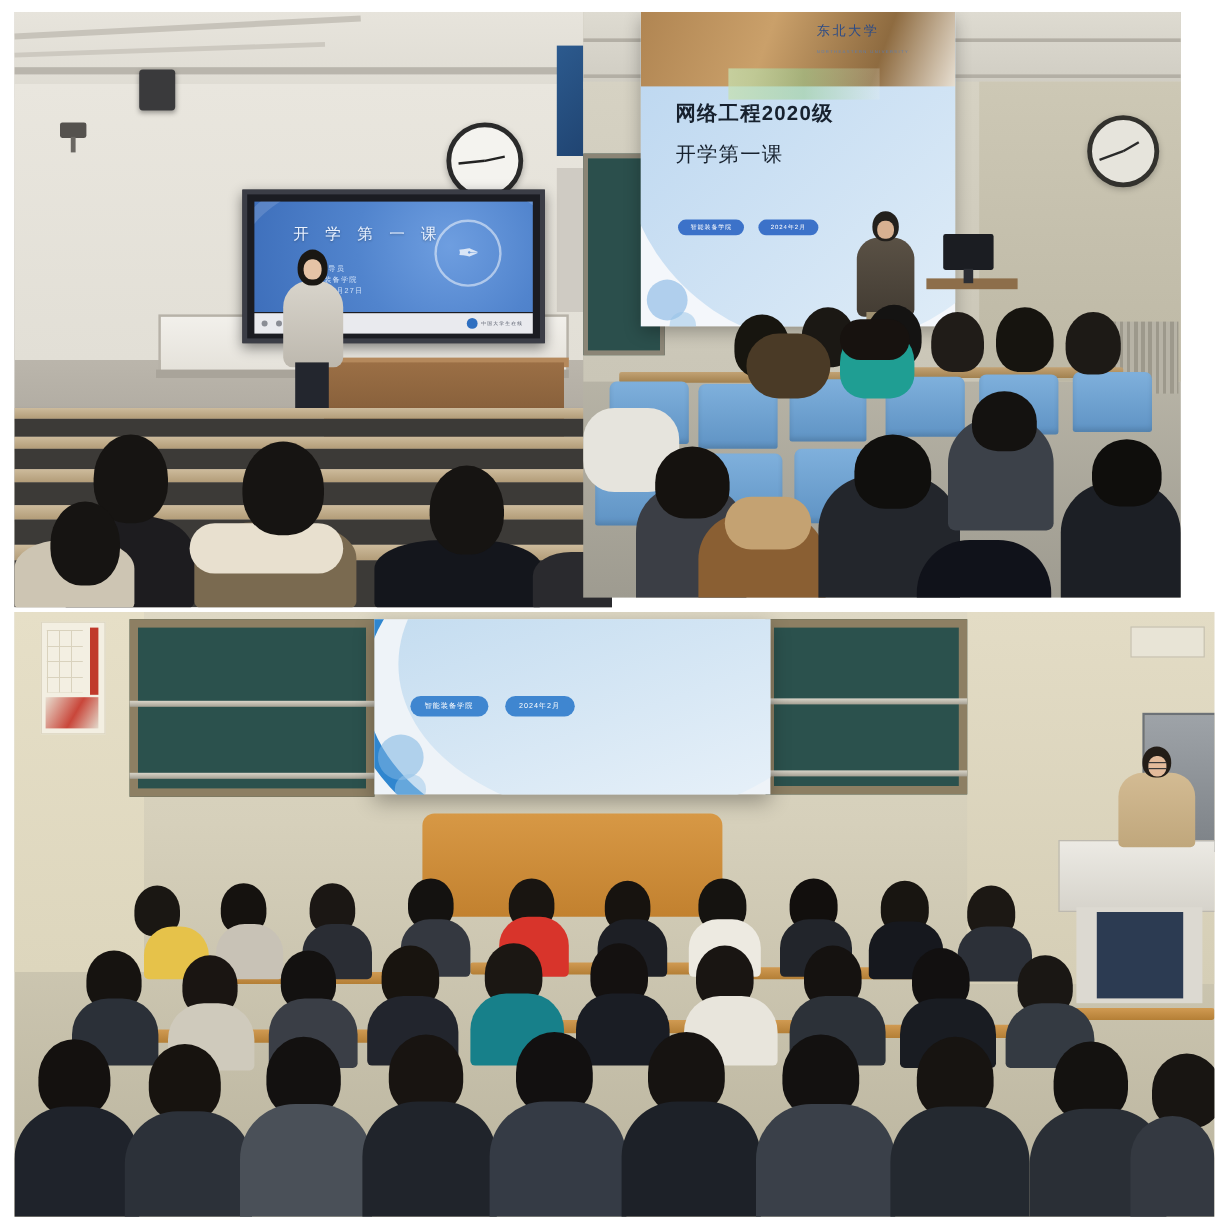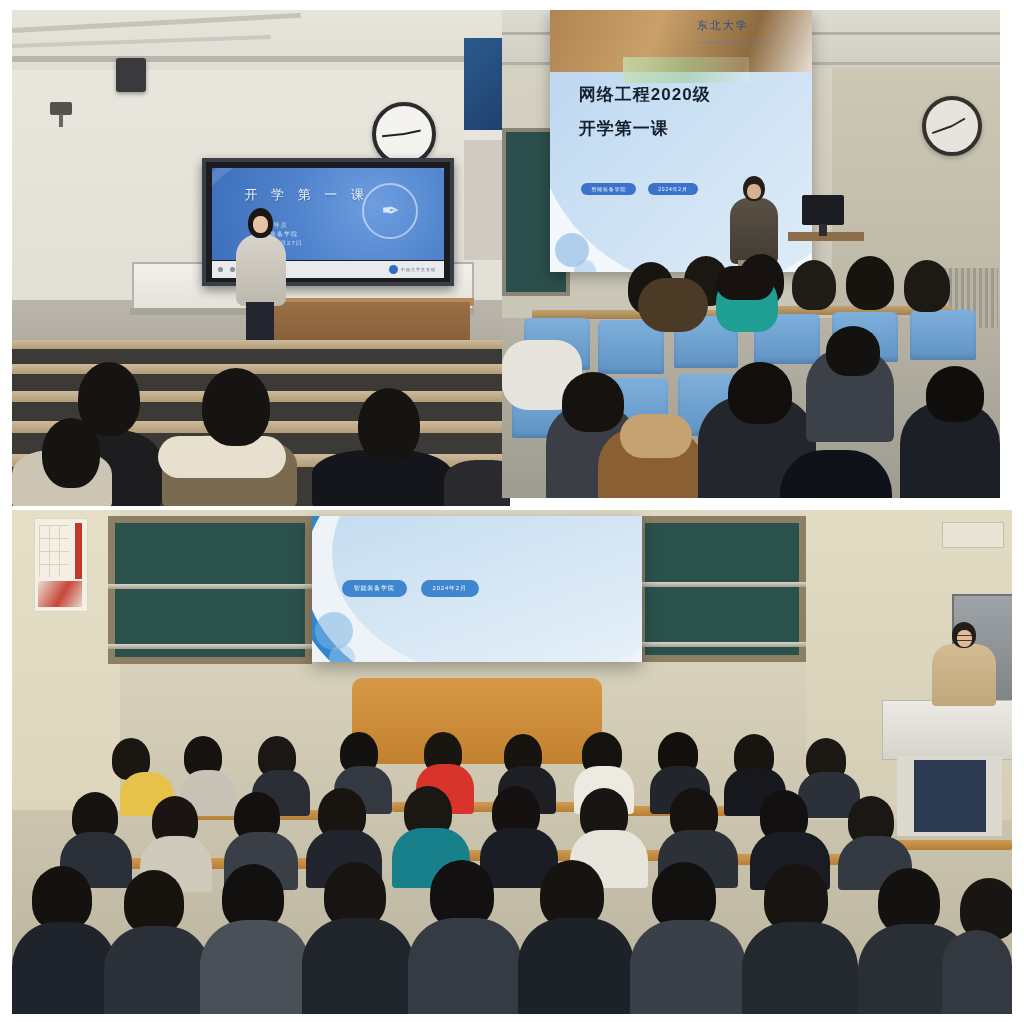--- a/index.html
+++ b/index.html
@@ -81,21 +81,21 @@
   .p1-presenter-head{position:absolute;left:236px;top:198px;width:25px;height:30px;
     background:#1a1713;border-radius:50% 50% 45% 45%;}
   .p1-presenter-face{position:absolute;left:241px;top:206px;width:15px;height:17px;
     background:#e5c3a6;border-radius:45%;}
   .p1-presenter-body{position:absolute;left:224px;top:224px;width:50px;height:72px;
     background:linear-gradient(#d8d4cb,#bdb8ae);border-radius:22px 22px 8px 8px;}
   .p1-presenter-legs{position:absolute;left:234px;top:292px;width:28px;height:38px;
     background:#23262e;}
 
   
-  #panel2{left:502px;top:10px;width:498px;height:488px;
+  #panel2{left:486px;top:10px;width:498px;height:488px;
     background:linear-gradient(#cfcbbd 0%,#c6c2b3 40%,#9e9b90 100%);}
   .p2-ceiling{position:absolute;left:0;top:0;width:100%;height:64px;
     background:linear-gradient(#dedbd1,#cfccc2);}
   .p2-ceilline{position:absolute;left:0;width:100%;height:3px;background:#b3afa5;}
   .p2-proj{position:absolute;left:160px;top:30px;width:58px;height:22px;
     background:#efede7;border-radius:3px;box-shadow:0 3px 5px rgba(0,0,0,.3);}
   .p2-proj:before{content:"";position:absolute;left:10px;top:-9px;width:36px;height:9px;background:#2c2c2c;}
   .p2-wall{position:absolute;left:0;top:58px;width:100%;height:250px;
     background:linear-gradient(#d6d2c3,#cac6b7);}
   .p2-wallR{position:absolute;left:330px;top:58px;width:168px;height:250px;
@@ -118,21 +118,21 @@
   .p2-slidearc{position:absolute;right:-30%;top:-36%;width:150%;height:150%;
     border-radius:50%;border:13px solid #2f7cc4;opacity:.9;}
   .p2-slidearc2{position:absolute;right:-26%;top:-26%;width:132%;height:132%;
     border-radius:50%;background:linear-gradient(135deg,rgba(129,180,228,.55),rgba(225,238,248,.85));}
   .p2-greenband{position:absolute;left:28%;top:18%;width:48%;height:26px;
     background:linear-gradient(90deg,rgba(198,224,176,.75),rgba(155,206,148,.55),rgba(240,246,235,.2));}
   .p2-univ{position:absolute;left:56%;top:3%;color:#2b4b87;font-size:11px;letter-spacing:2px;
     font-family:"Liberation Serif",serif;}
   .p2-univsub{position:absolute;left:56%;top:12%;color:#5a7db3;font-size:3.4px;letter-spacing:1.2px;}
   .p2-h1{position:absolute;left:11%;top:28%;color:#17212e;font-size:17px;letter-spacing:1px;font-weight:bold;}
-  .p2-h2{position:absolute;left:11%;top:41%;color:#17212e;font-size:17px;letter-spacing:1px;font-weight:bold;text-align:center;}
+  .p2-h2{position:absolute;left:11%;top:41%;color:#17212e;font-size:17px;letter-spacing:1px;font-weight:normal;text-align:center;}
   .p2-badges{position:absolute;left:12%;top:66%;display:flex;gap:12px;}
   .p2-badge{background:#3c72c9;color:#fff;font-size:5px;letter-spacing:.8px;
     padding:3px 10px;border-radius:9px;white-space:nowrap;}
   .p2-blob{position:absolute;left:2%;bottom:2%;width:34px;height:34px;border-radius:50%;
     background:rgba(120,175,225,.55);}
   .p2-blob2{position:absolute;left:9%;bottom:-4%;width:22px;height:22px;border-radius:50%;
     background:rgba(150,196,232,.5);}
   .p2-monitor{position:absolute;left:300px;top:185px;width:42px;height:30px;
     background:#1b1d22;border-radius:2px;}
   .p2-monitor:after{content:"";position:absolute;left:17px;top:29px;width:8px;height:12px;background:#2b2d33;}

